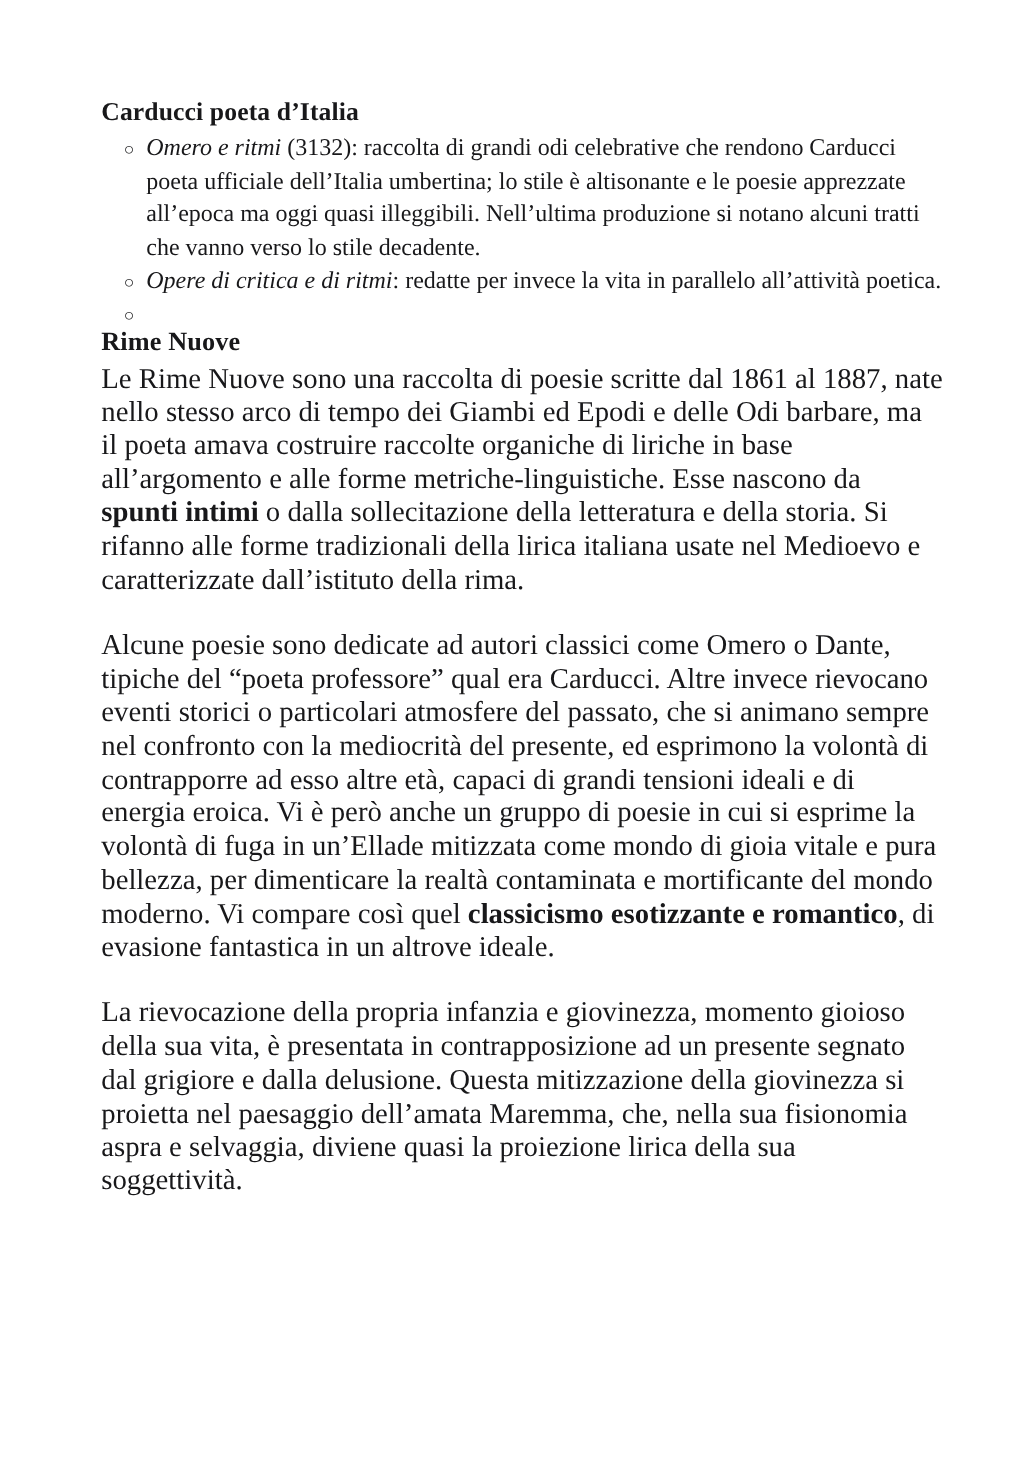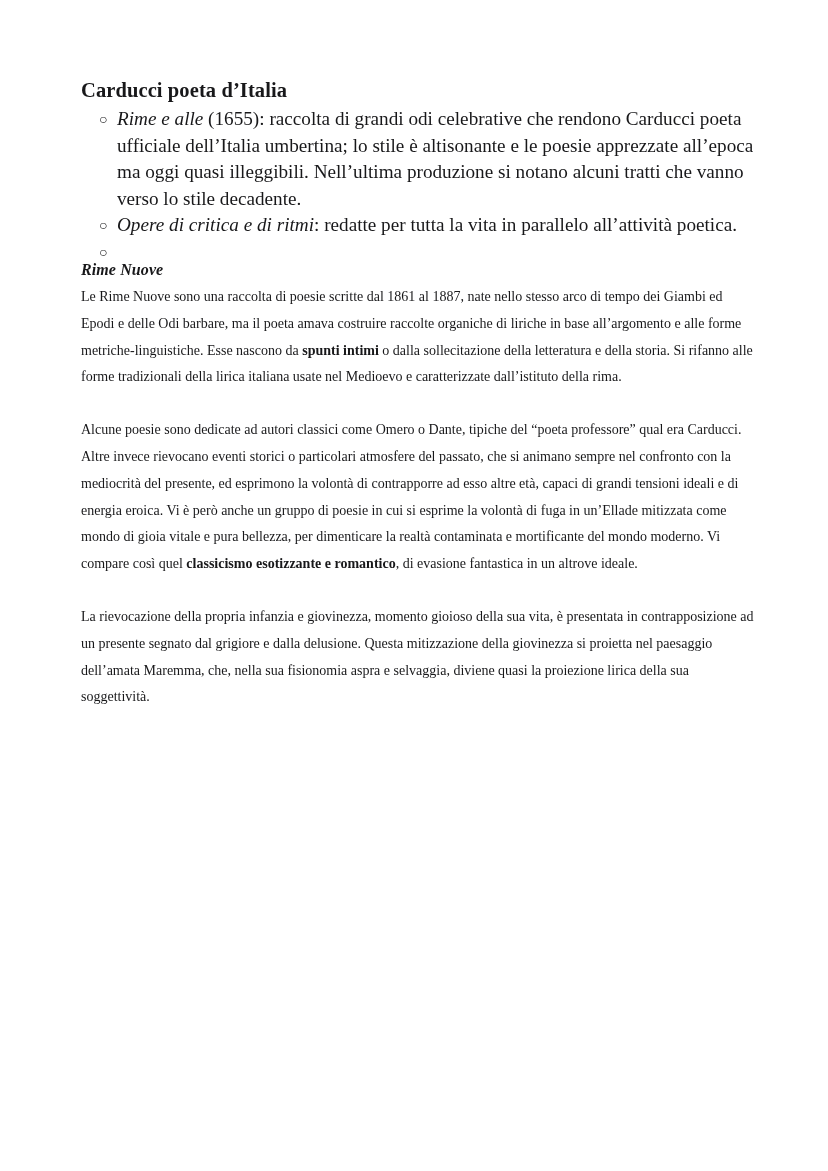--- a/index.html
+++ b/index.html
@@ -28,26 +28,25 @@
 
   
   .h-sub {
     font-size: 20.5px;
     font-weight: bold;
     line-height: 1.18;
     letter-spacing: 0.1px;
     margin: 0 0 4px 0;
   }
   .h-main {
-    font-size: 16px;
+    font-size: 21px;
     font-weight: bold;
     line-height: 1.15;
     letter-spacing: 0.1px;
     margin: 0 0 5px 0;
-    font-style: italic;
   }
 
   
   .bullets {
     list-style: none;
     margin: 0;
     padding: 0;
   }
   .bullets li {
     position: relative;
@@ -64,41 +63,41 @@
     font-size: 14px;
     line-height: 26.5px;
     font-family: "Liberation Sans", "DejaVu Sans", sans-serif;
   }
   .bullets li i {
     font-style: italic;
   }
 
   
   .para {
-    font-size: 14px;
+    font-size: 23px;
     line-height: 26.8px;
     margin: 0;
     text-align: left;
   }
   .para b { font-weight: bold; }
 
   .gap-sections { height: 22px; }
   .gap-para { height: 26px; }
 </style>
 </head>
 <body>
 
 <div class="page">
   <div class="content">
 
     <h2 class="h-sub">Carducci poeta d’Italia</h2>
 
     <ul class="bullets" id="bullet-list">
-        <li><span class="marker">○</span><i>Rime e alle</i><span> (1655): raccolta di grandi odi celebrative che rendono Carducci poeta ufficiale dell’Italia umbertina; lo stile è altisonante e le poesie apprezzate all’epoca ma oggi quasi illeggibili. Nell’ultima produzione si notano alcuni tratti che vanno verso lo stile decadente.</span></li>
-        <li><span class="marker">○</span><i>Opere di critica e di ritmi</i><span>: redatte per tutta la vita in parallelo all’attività poetica.</span></li>
+        <li><span class="marker">○</span><i>Omero e ritmi</i><span> (3132): raccolta di grandi odi celebrative che rendono Carducci poeta ufficiale dell’Italia umbertina; lo stile è altisonante e le poesie apprezzate all’epoca ma oggi quasi illeggibili. Nell’ultima produzione si notano alcuni tratti che vanno verso lo stile decadente.</span></li>
+        <li><span class="marker">○</span><i>Opere di critica e di ritmi</i><span>: redatte per invece la vita in parallelo all’attività poetica.</span></li>
         <li><span class="marker">○</span></li>
       </ul>
 
     <div class="gap-sections"></div>
 
     <h1 class="h-main">Rime Nuove</h1>
 
     <div id="paragraph-container">
         <p class="para"><span>Le Rime Nuove sono una raccolta di poesie scritte dal 1861 al 1887, nate nello stesso arco di tempo dei Giambi ed Epodi e delle Odi barbare, ma il poeta amava costruire raccolte organiche di liriche in base all’argomento e alle forme metriche-linguistiche. Esse nascono da </span><b>spunti intimi</b><span> o dalla sollecitazione della letteratura e della storia. Si rifanno alle forme tradizionali della lirica italiana usate nel Medioevo e caratterizzate dall’istituto della rima.</span></p>
         <div class="gap-para"></div>

